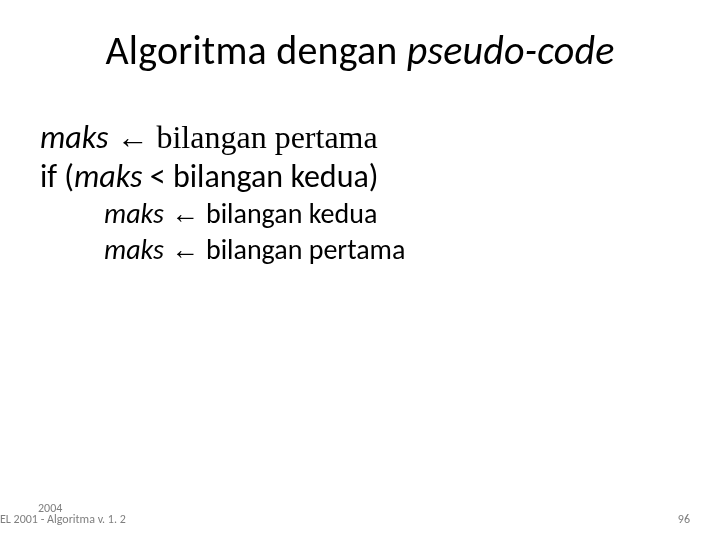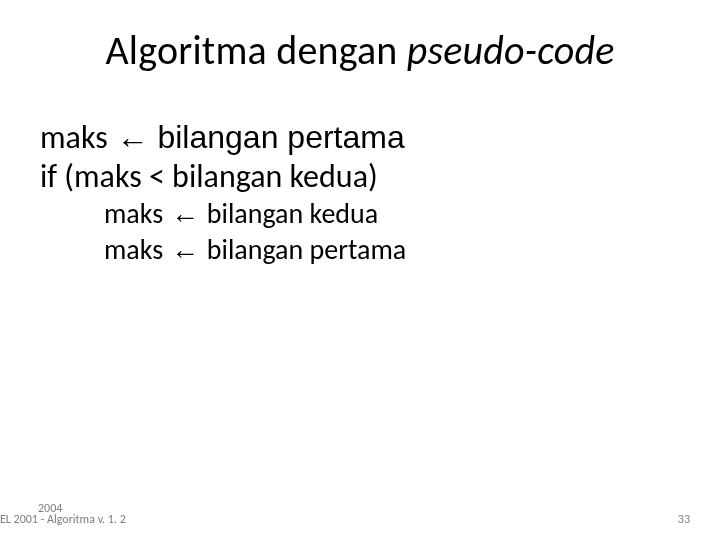--- a/index.html
+++ b/index.html
@@ -40,23 +40,23 @@
     line-height: 1.22;
   }
   .line {
     white-space: nowrap;
   }
   .indent1 {
     margin-left: 64px;
     font-size: 28px;
     line-height: 1.3;
   }
-  .italic { }
+  .italic { font-style: italic; }
   .arrow {
-    font-family: Liberation Sans, sans-serif;
+    font-family: Liberation Serif, serif;
   }
   .footer {
     position: absolute;
     bottom: 14px;
     left: 0;
     width: 720px;
     font-size: 12px;
     color: #7f7f7f;
   }
   .footer-left {
@@ -102,16 +102,16 @@
 
     <div class="line indent1">
       <span class="italic">maks</span><span class="arrow"> ← </span><span>bilangan pertama</span>
     </div>
 
   </div>
 
   <div class="footer">
     <div class="footer-left">2004</div>
     <div class="footer-center">EL 2001 - Algoritma v. 1. 2</div>
-    <div class="footer-right">33</div>
+    <div class="footer-right">96</div>
   </div>
 
 </div>
 
 </body></html>

